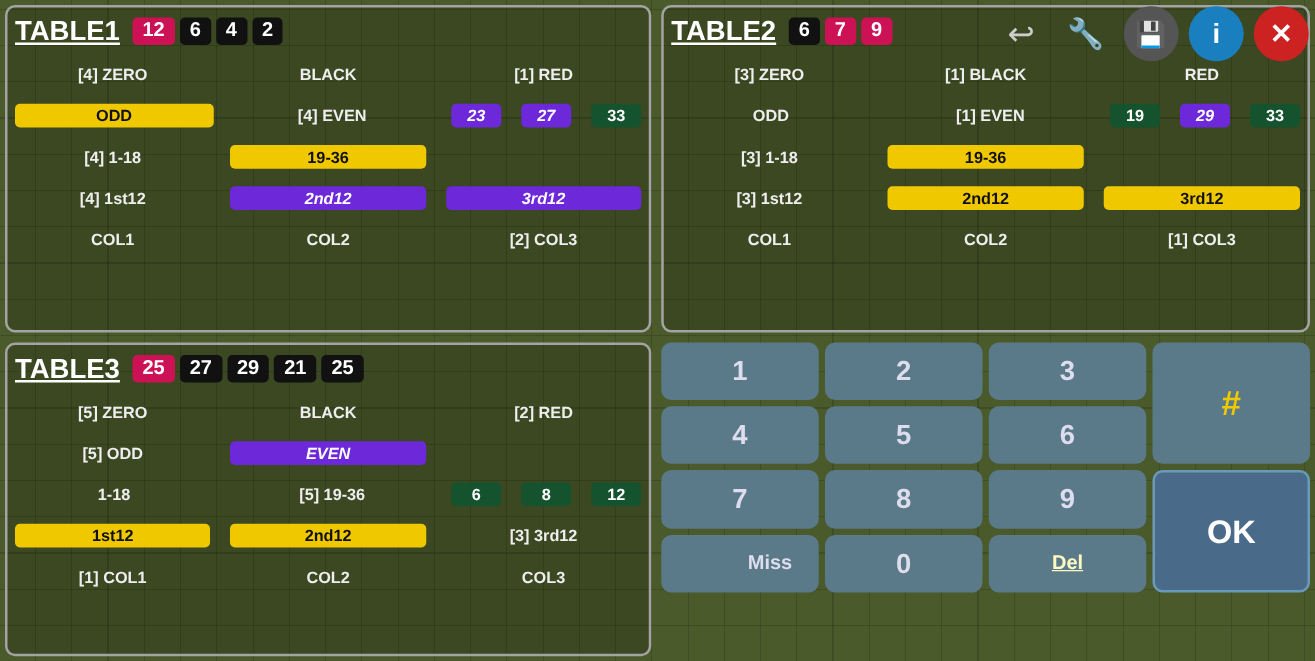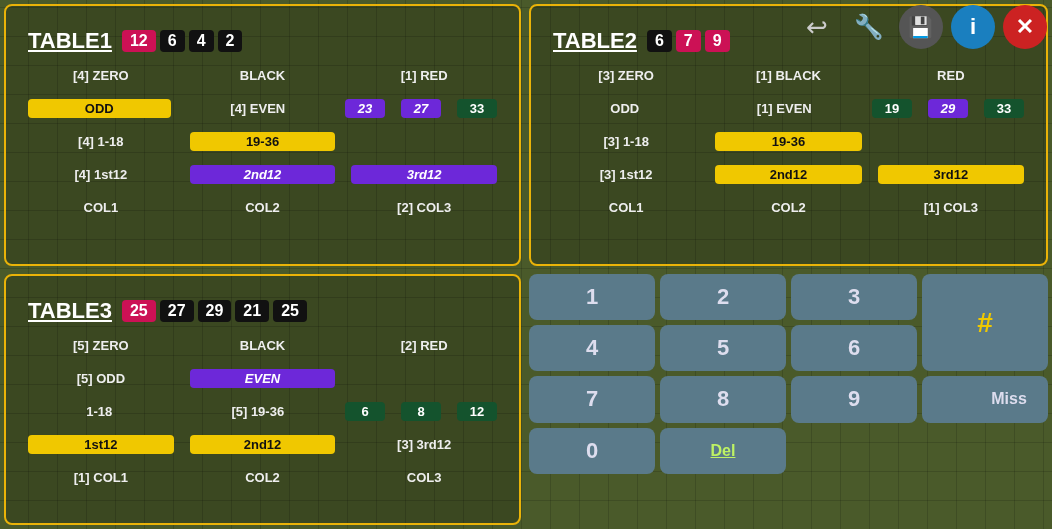--- a/index.html
+++ b/index.html
@@ -55,24 +55,24 @@
 
     .main-grid {
       display: grid;
       grid-template-columns: 525px 527px;
       grid-template-rows: 270px 259px;
       width: 1052px;
       height: 529px;
     }
 
     .table-panel {
-      border: 2px solid #eab308;
+      border: 2px solid #a3a3a3;
       border-radius: 8px;
       margin: 4px;
-      padding: 22px;
+      padding: 6px;
       background: rgba(0,0,0,0.2);
       position: relative;
     }
 
     .table-header {
       display: flex;
       align-items: center;
       margin-bottom: 6px;
       gap: 4px;
     }
@@ -140,21 +140,21 @@
 
     .num-key.hash { color: #f0c800; font-size: 28px; grid-row: span 2; }
     .num-key.ok-btn {
       background: #4a6a8a;
       color: white;
       font-size: 26px;
       grid-row: span 2;
       border: 2px solid #6a9aba;
     }
     .num-key.miss { color: #dde; font-size: 18px; padding-left: 48px; }
-    .num-key.del { color: #bef264; font-size: 18px; text-decoration: underline; }
+    .num-key.del { color: #fef9c3; font-size: 18px; text-decoration: underline; }
 
     
     .w40 { width: 40px; min-width: 40px; }
     .wfill { flex: 1; }
   </style>
 </head>
 <body>
 
 <div class="top-toolbar">
   <button class="toolbar-btn btn-back">↩</button>
@@ -298,20 +298,21 @@
       <button class="num-key hash" style="grid-row: span 2; color:#f0c800; font-size:28px;">#</button>
 
       <button class="num-key">4</button>
       <button class="num-key">5</button>
       <button class="num-key">6</button>
 
       <button class="num-key">7</button>
       <button class="num-key">8</button>
       <button class="num-key">9</button>
 
+      <button class="num-key ok-btn" style="grid-row: span 2; background:#4a6a8a; border: 2px solid #6a9aba; font-size:26px;">OK</button>
 
       <button class="num-key miss" style="font-size:16px;">Miss</button>
       <button class="num-key">0</button>
       <button class="num-key del" style="font-size:16px;">Del</button>
     </div>
   </div>
 
 </div>
 
 </body></html>

